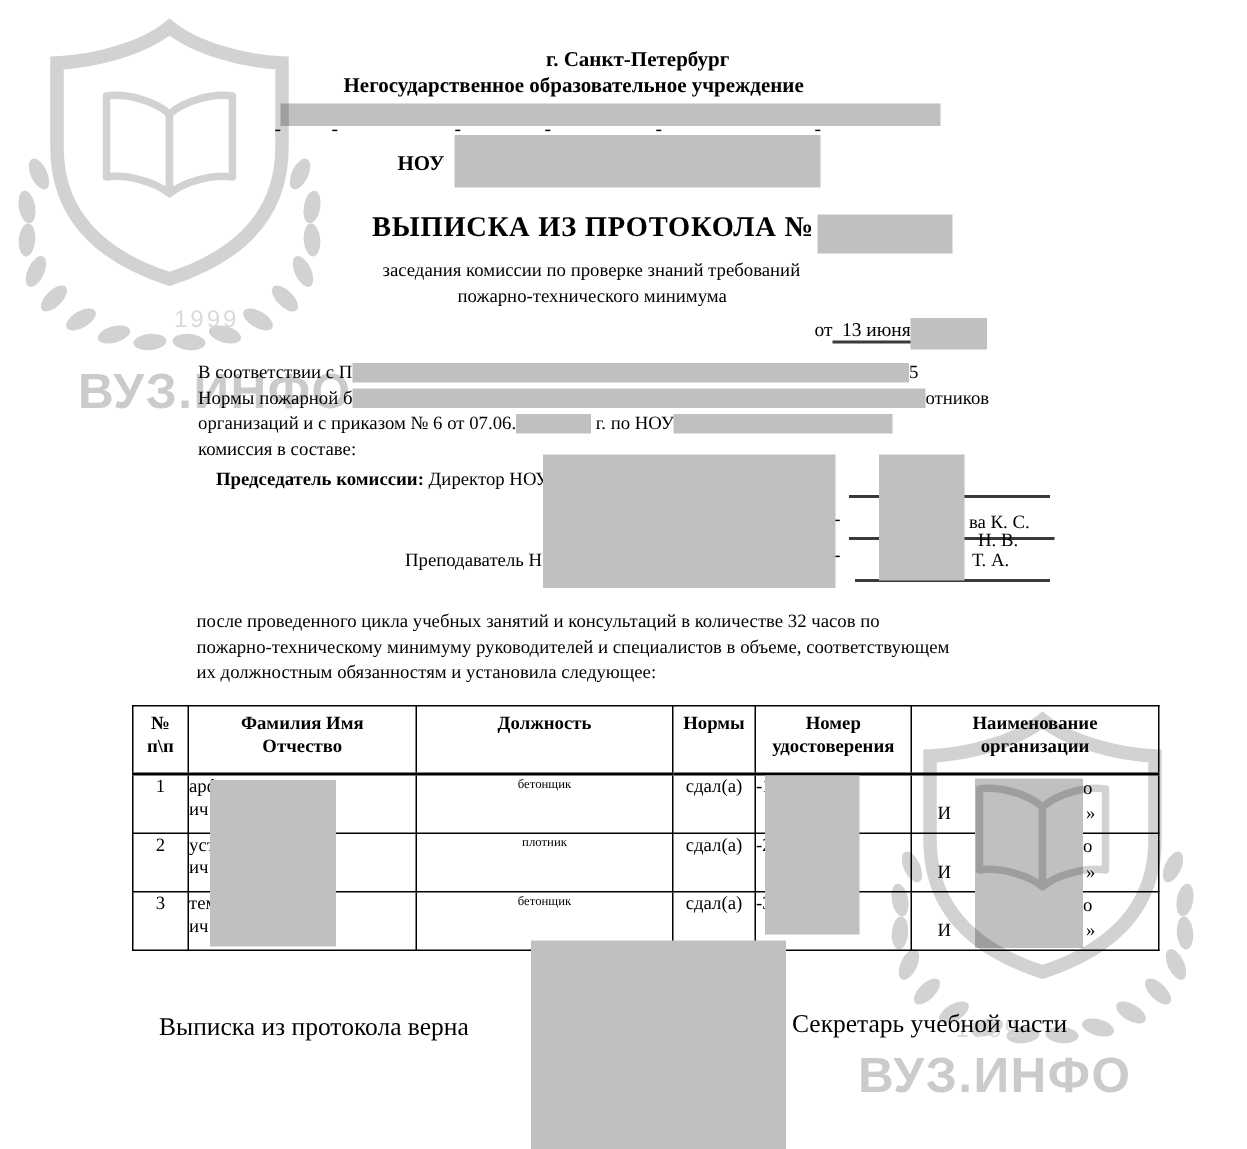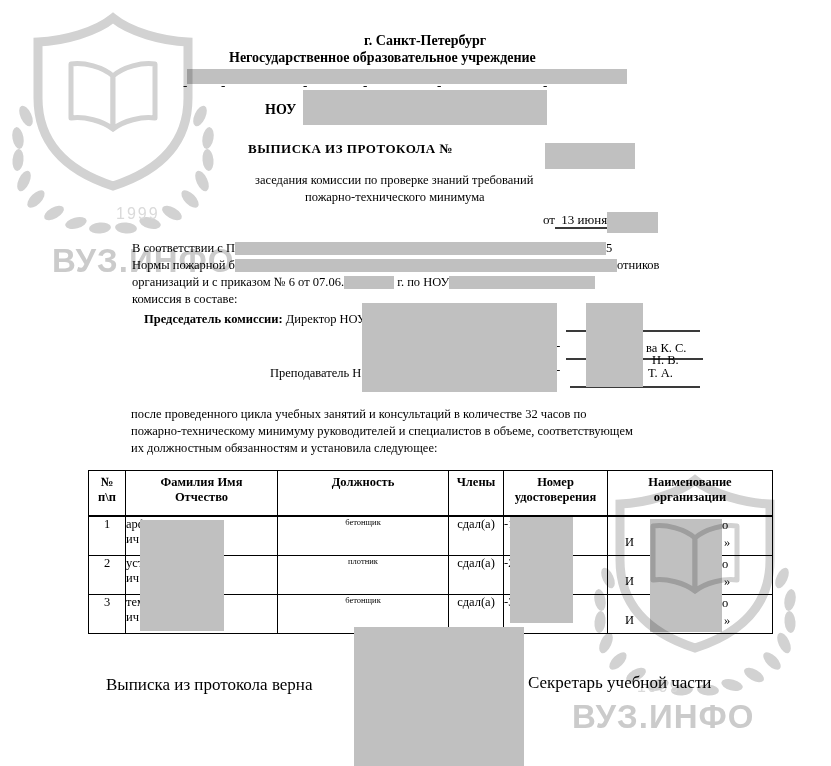--- a/index.html
+++ b/index.html
@@ -50,21 +50,21 @@
   <span class="dash" style="left:183px;top:78px;">-</span>
   <span class="dash" style="left:221px;top:78px;">-</span>
   <span class="dash" style="left:303px;top:78px;">-</span>
   <span class="dash" style="left:363px;top:78px;">-</span>
   <span class="dash" style="left:437px;top:78px;">-</span>
   <span class="dash" style="left:543px;top:78px;">-</span>
 
   <div class="abs b t14" style="left:265px;top:102px;">НОУ</div>
   <div class="box" style="left: 303px; top: 90px; width: 244px; height: 35px; background: rgb(192, 192, 192);"></div>
 
-  <div class="abs b" style="left:248px;top:141px;font-size:13px;letter-spacing:0.5px;">ВЫПИСКА ИЗ ПРОТОКОЛА  №</div>
+  <div class="abs b" style="left:248px;top:141px;font-size:19px;letter-spacing:0.5px;">ВЫПИСКА ИЗ ПРОТОКОЛА  №</div>
   <div class="box" style="left: 545px; top: 143px; width: 90px; height: 26px; background: rgb(192, 192, 192);"></div>
   <div class="abs t12" style="left:255px;top:172px;">заседания комиссии по проверке знаний требований</div>
   <div class="abs t12" style="left:305px;top:189px;">пожарно-технического минимума</div>
 
   <div class="abs" style="left:543px;top:212px;font-size:13px;">
     <span>от</span><span class="date-u"> 13 июня </span>
   </div>
   <div class="box" style="left: 607px; top: 212px; width: 51px; height: 21px; background: rgb(192, 192, 192);"></div>
 
   <div class="abs t12" style="left:132px;top:240px;">
@@ -118,21 +118,21 @@
             <div>п\п</div>
           </th>
         <th>
             <div>Фамилия Имя</div>
             <div>Отчество</div>
           </th>
         <th>
             <div>Должность</div>
           </th>
         <th>
-            <div>Члены</div>
+            <div>Нормы</div>
           </th>
         <th>
             <div>Номер</div>
             <div>удостоверения</div>
           </th>
         <th>
             <div>Наименование</div>
             <div>организации</div>
           </th>
       </tr>

